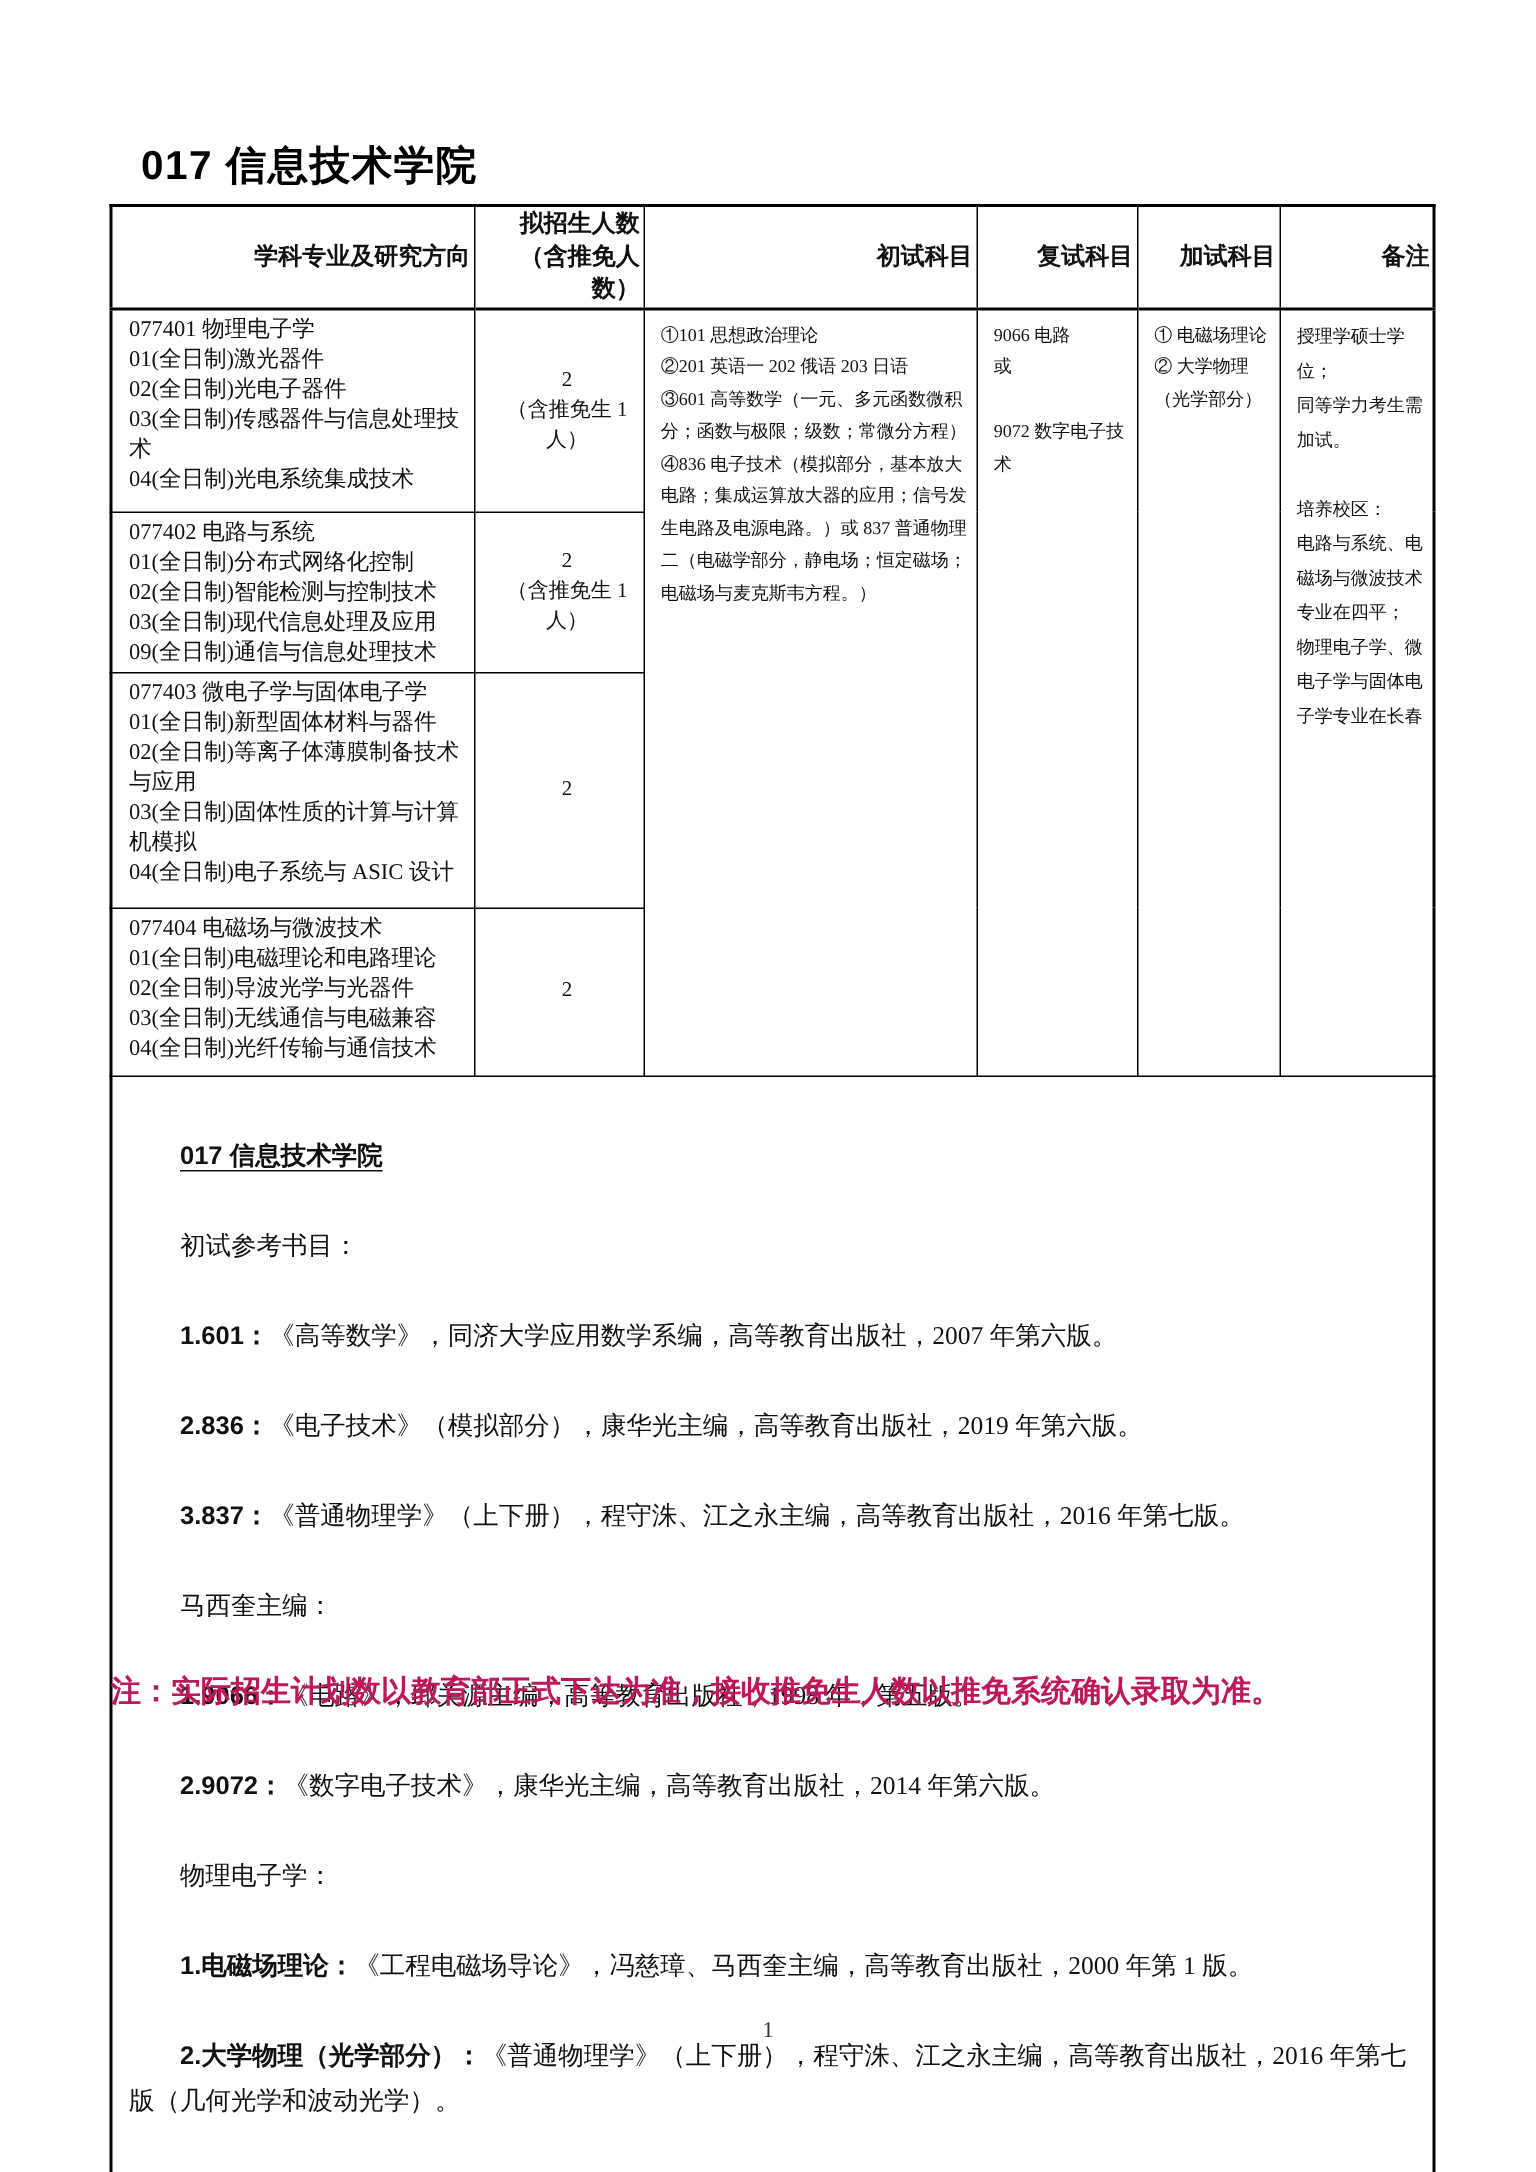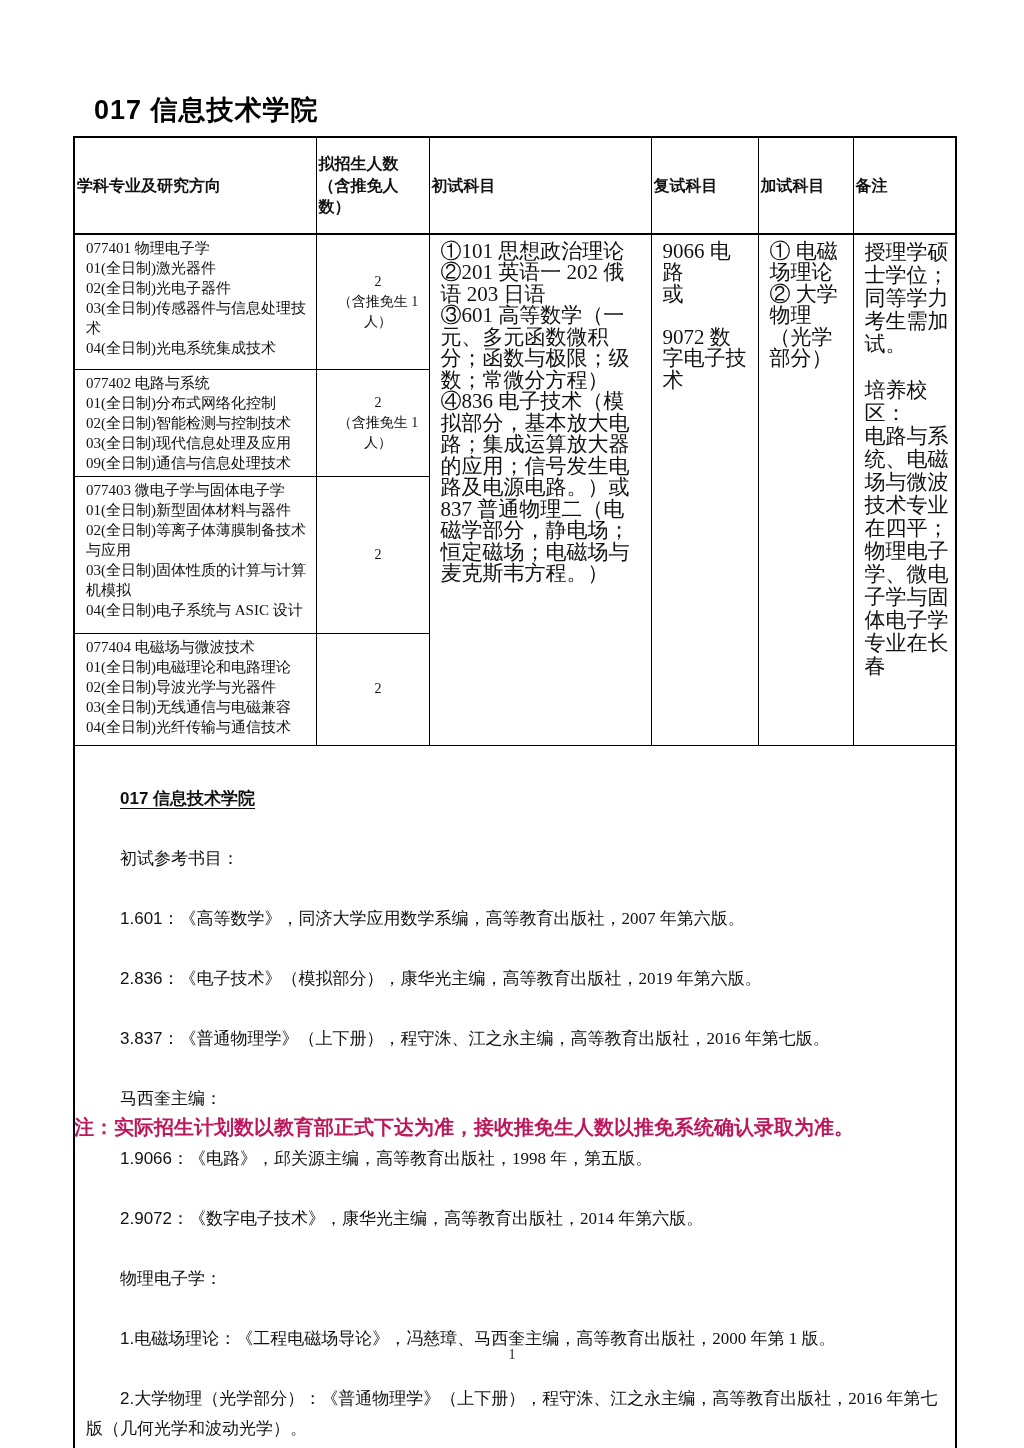--- a/index.html
+++ b/index.html
@@ -22,55 +22,55 @@
   }
   table.adm th, table.adm td {
     border:1px solid #000;
     white-space:pre-line;
     overflow:hidden;
     padding-left:11px;
   }
   table.adm th {
     font-family:"Liberation Sans","DejaVu Sans",sans-serif;
     font-weight:700; font-size:16px; line-height:1.35;
-    height:46px; text-align:left; vertical-align:middle;
-    border-bottom-width:2px; padding:15px 2px;
+    height:46px; text-align:right; vertical-align:middle;
+    border-bottom-width:2px; padding:1px 2px;
   }
   td.major {
     vertical-align:top; text-align:left;
     font-size:15px; line-height:20px; padding:3px 6px;
   }
   td.quota {
     vertical-align:middle; text-align:center;
     font-size:14px; line-height:20px; padding:2px 0;
   }
   td.span-cell {
     vertical-align:top; text-align:left;
-    font-size:21px; line-height:21.5px; padding:6px 6px;
+    font-size:12px; line-height:21.5px; padding:6px 6px;
   }
   td.remarks-cell { line-height:23px; }
   td.ref-cell {
     vertical-align:top; text-align:left;
     white-space:normal;
     font-size:17px; line-height:30px;
     padding:8px 14px 8px 12px;
     height:437px;
   }
   .ref-cell p { margin:0; text-indent:2em; }
   .ref-title {
     font-family:"Liberation Sans","DejaVu Sans",sans-serif;
     font-weight:700; text-decoration:underline; text-underline-offset:4px;
   }
   .ref-head {
     font-family:"Liberation Sans","DejaVu Sans",sans-serif;
     font-weight:400;
   }
   .ref-item b {
     font-family:"Liberation Sans","DejaVu Sans",sans-serif;
-    font-weight:400;
+    font-weight:700;
   }
   .bottom-note {
     position:absolute; left:74px; top:1114px; width:906px;
     font-family:"Liberation Sans","DejaVu Sans",sans-serif;
     font-weight:700; font-size:20px; color:#be185d;
   }
   .page-number {
     position:absolute; left:0; right:0; top:1346px;
     text-align:center; font-size:15px; color:#333;
   }

